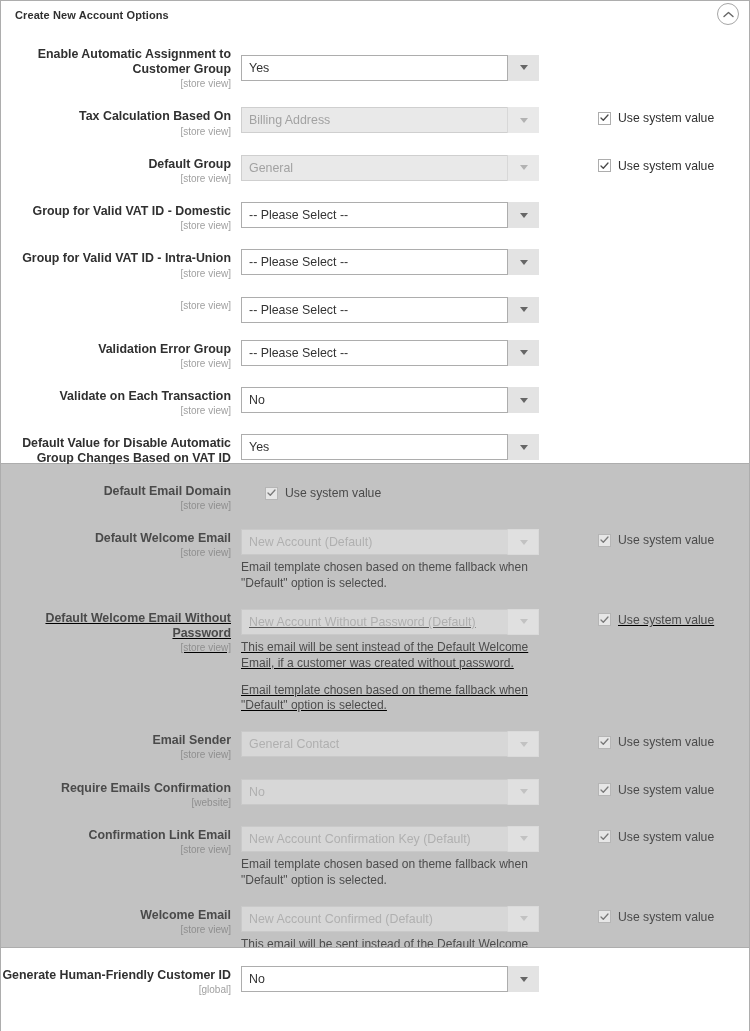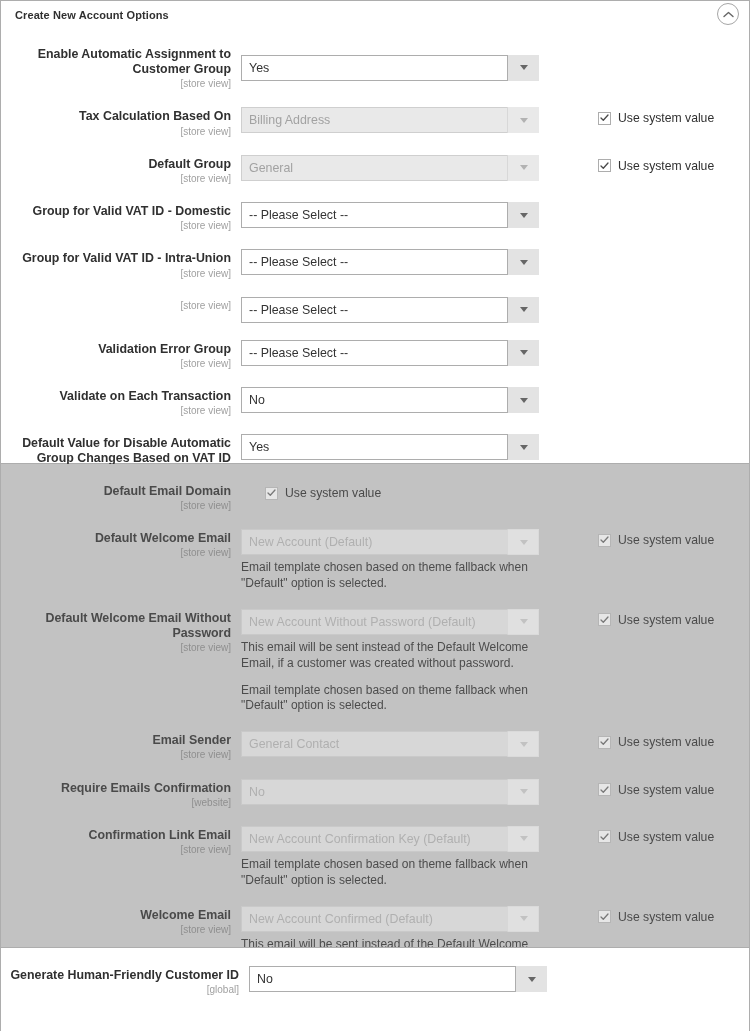--- a/index.html
+++ b/index.html
@@ -423,21 +423,21 @@
           </div>
           <div class="system-value">
             <span class="cbx">
               <svg width="9" height="8" viewBox="0 0 9 8" aria-hidden="true">
                 <path d="M1 4 L3.3 6.3 L8 1" fill="none" stroke="#4a4a4a" stroke-width="1.3" stroke-linecap="round" stroke-linejoin="round"></path>
               </svg>
             </span>
             <span class="sv-label">Use system value</span>
           </div>
         </div>
-        <div class="field" style="margin-top: 13px;">
+        <div class="field" style="margin-top: 13px; text-decoration: underline;">
           <div class="field-label">
             <span class="lbl">Default Welcome Email Without Password</span>
             <span class="scope">[store view]</span>
           </div>
           <div class="field-control">
             <div class="select-wrap disabled">
               <div class="select-box">New Account Without Password (Default)</div>
               <span class="select-arrow">
                 <i></i>
               </span>
@@ -541,21 +541,21 @@
               <svg width="9" height="8" viewBox="0 0 9 8" aria-hidden="true">
                 <path d="M1 4 L3.3 6.3 L8 1" fill="none" stroke="#4a4a4a" stroke-width="1.3" stroke-linecap="round" stroke-linejoin="round"></path>
               </svg>
             </span>
             <span class="sv-label">Use system value</span>
           </div>
         </div>
       </div>
   </div>
 
-  <div class="panel bottom" style="height:84px;padding-left:8px;">
+  <div class="panel bottom" style="height:84px;">
     <div id="bottom-fields" style="padding-top:14px;">
         <div class="field" style="margin-top: 0px;">
           <div class="field-label">
             <span class="lbl">Generate Human-Friendly Customer ID</span>
             <span class="scope">[global]</span>
           </div>
           <div class="field-control">
             <div class="select-wrap">
               <div class="select-box">No</div>
               <span class="select-arrow">

